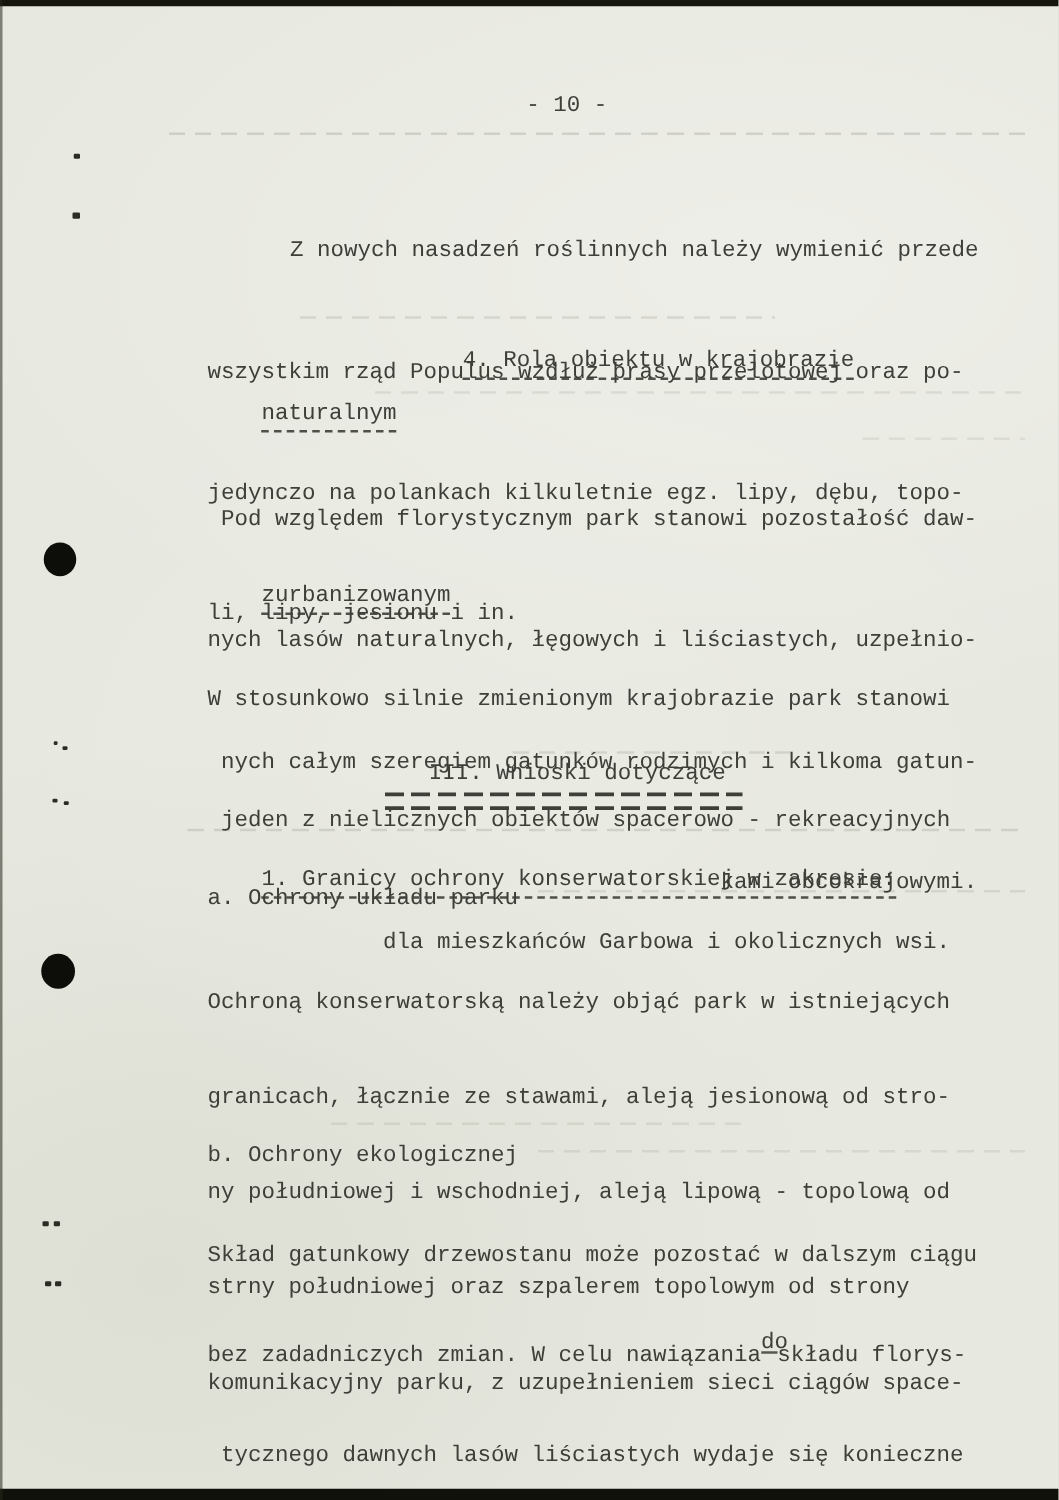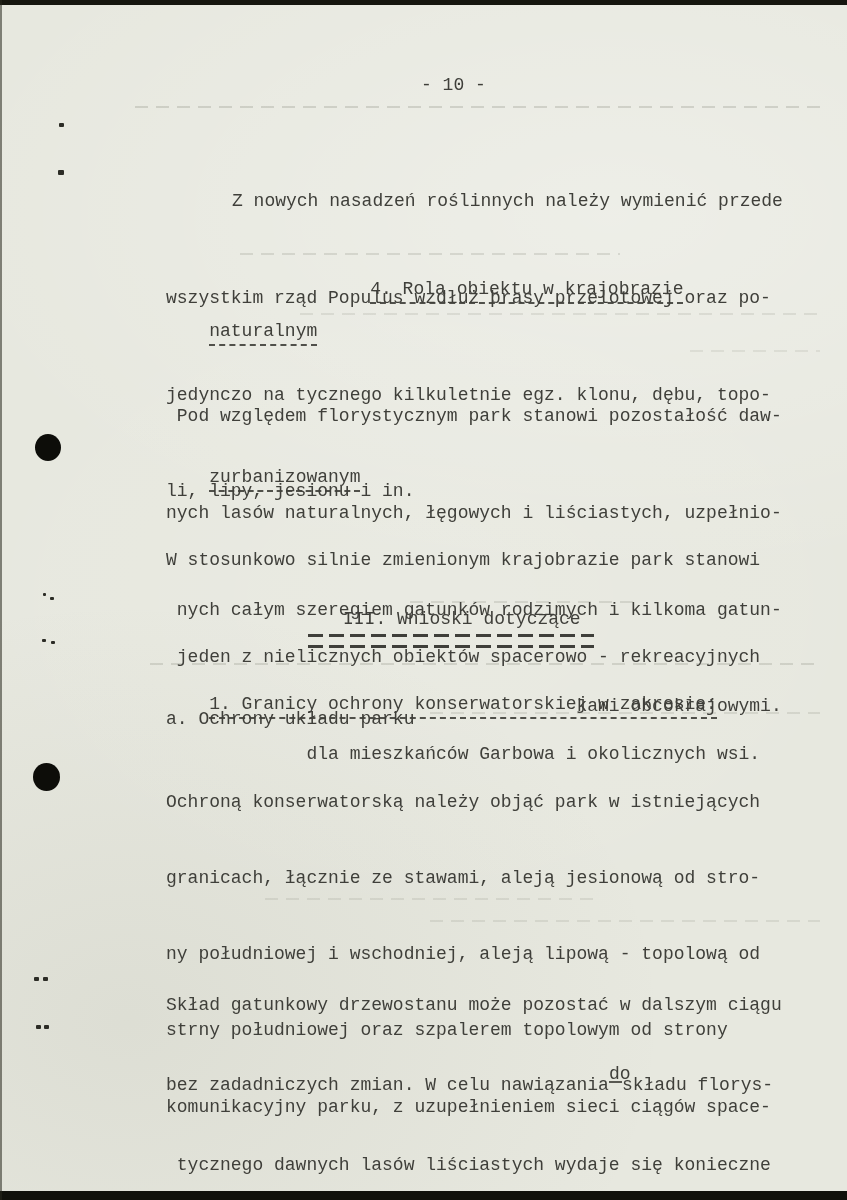--- a/index.html
+++ b/index.html
@@ -77,21 +77,21 @@
   <div class="speck" style="left:34px; top:977px; width:5px; height:4px;"></div>
   <div class="speck" style="left:43px; top:977px; width:5px; height:4px;"></div>
   <div class="speck" style="left:36px; top:1025px; width:5px; height:4px;"></div>
   <div class="speck" style="left:44px; top:1025px; width:5px; height:4px;"></div>
 
   <div class="txt" style="left:421px; top:75px;">- 10 -</div>
 
   <div class="txt lh32" style="left:166px; top:121px;">
     <span class="line indent">Z nowych nasadzeń roślinnych należy wymienić przede</span>
     <span class="line">wszystkim rząd Populus wzdłuż þrasy przelotowej oraz po-</span>
-    <span class="line">jedynczo na tycznego kilkuletnie egz. klonu, dębu, topo-</span>
+    <span class="line">jedynczo na polankach kilkuletnie egz. lipy, dębu, topo-</span>
     <span class="line">li, lipy, jesionu i in.</span>
   </div>
 
   <div class="txt" style="left:327px; top:259px;">
     <span class="u">4. Rola obiektu w krajobrazie</span>
   </div>
 
   <div class="txt" style="left:166px; top:301px;">
     <span class="u">naturalnym</span>
   </div>
@@ -122,20 +122,21 @@
   <div class="txt" style="left:166px; top:709px;">a. Ochrony układu parku</div>
   <div class="txt lh25" style="left:166px; top:739px;">
     <span class="line">Ochroną konserwatorską należy objąć park w istniejących</span>
     <span class="line">granicach, łącznie ze stawami, aleją jesionową od stro-</span>
     <span class="line">ny południowej i wschodniej, aleją lipową - topolową od</span>
     <span class="line">strny południowej oraz szpalerem topolowym od strony</span>
     <span class="line">komunikacyjny parku, z uzupełnieniem sieci ciągów space-</span>
     
   </div>
 
+  <div class="txt" style="left:166px; top:915px;">b. Ochrony ekologicznej</div>
   <div class="txt lh27" style="left:166px; top:938px;">
     <span class="line">Skład gatunkowy drzewostanu może pozostać w dalszym ciągu</span>
     <span class="line"><span>bez zadadniczych zmian. W celu nawiązania</span><span class="ins">do</span><span>składu florys-</span></span>
     <span class="line"> tycznego dawnych lasów liściastych wydaje się konieczne</span>
     
     
     
   </div>
 
 </div>

